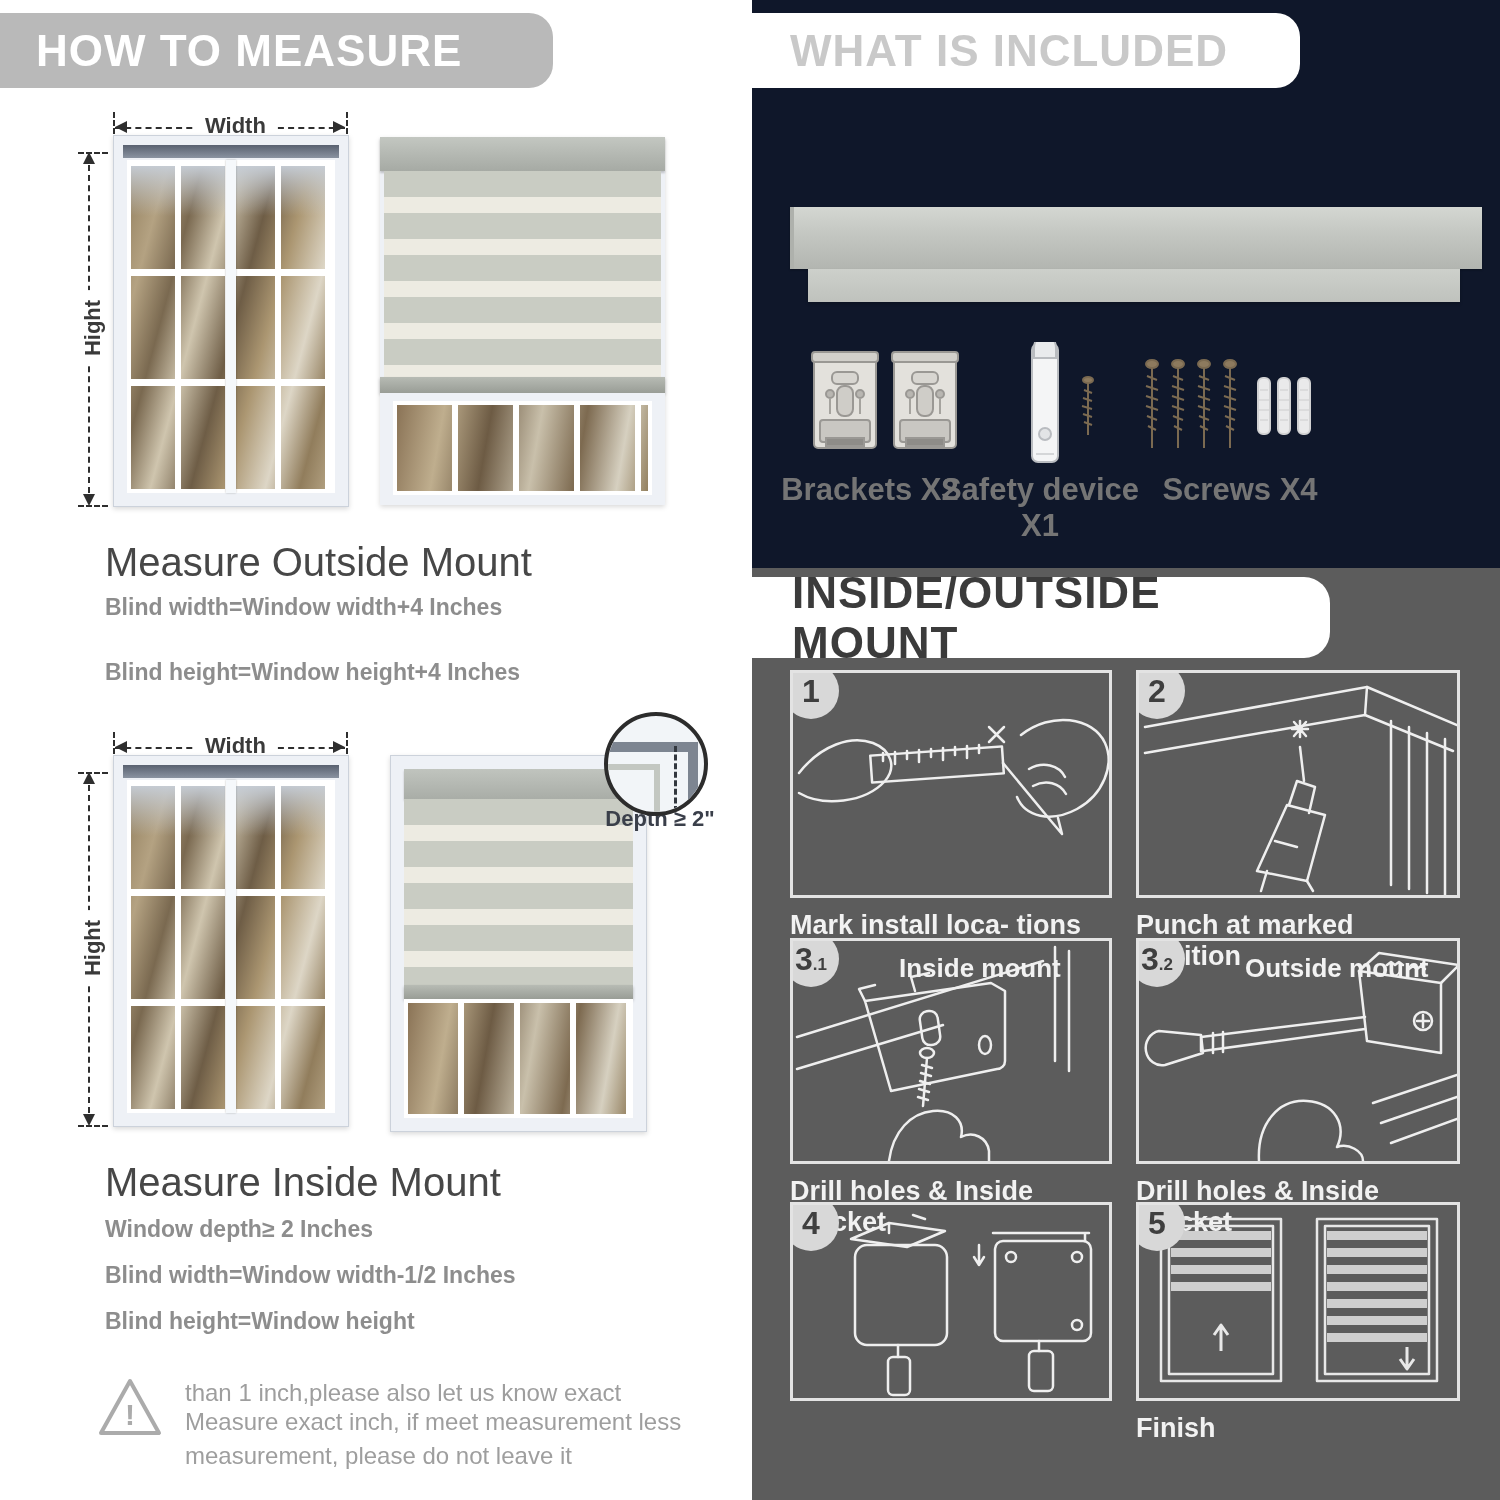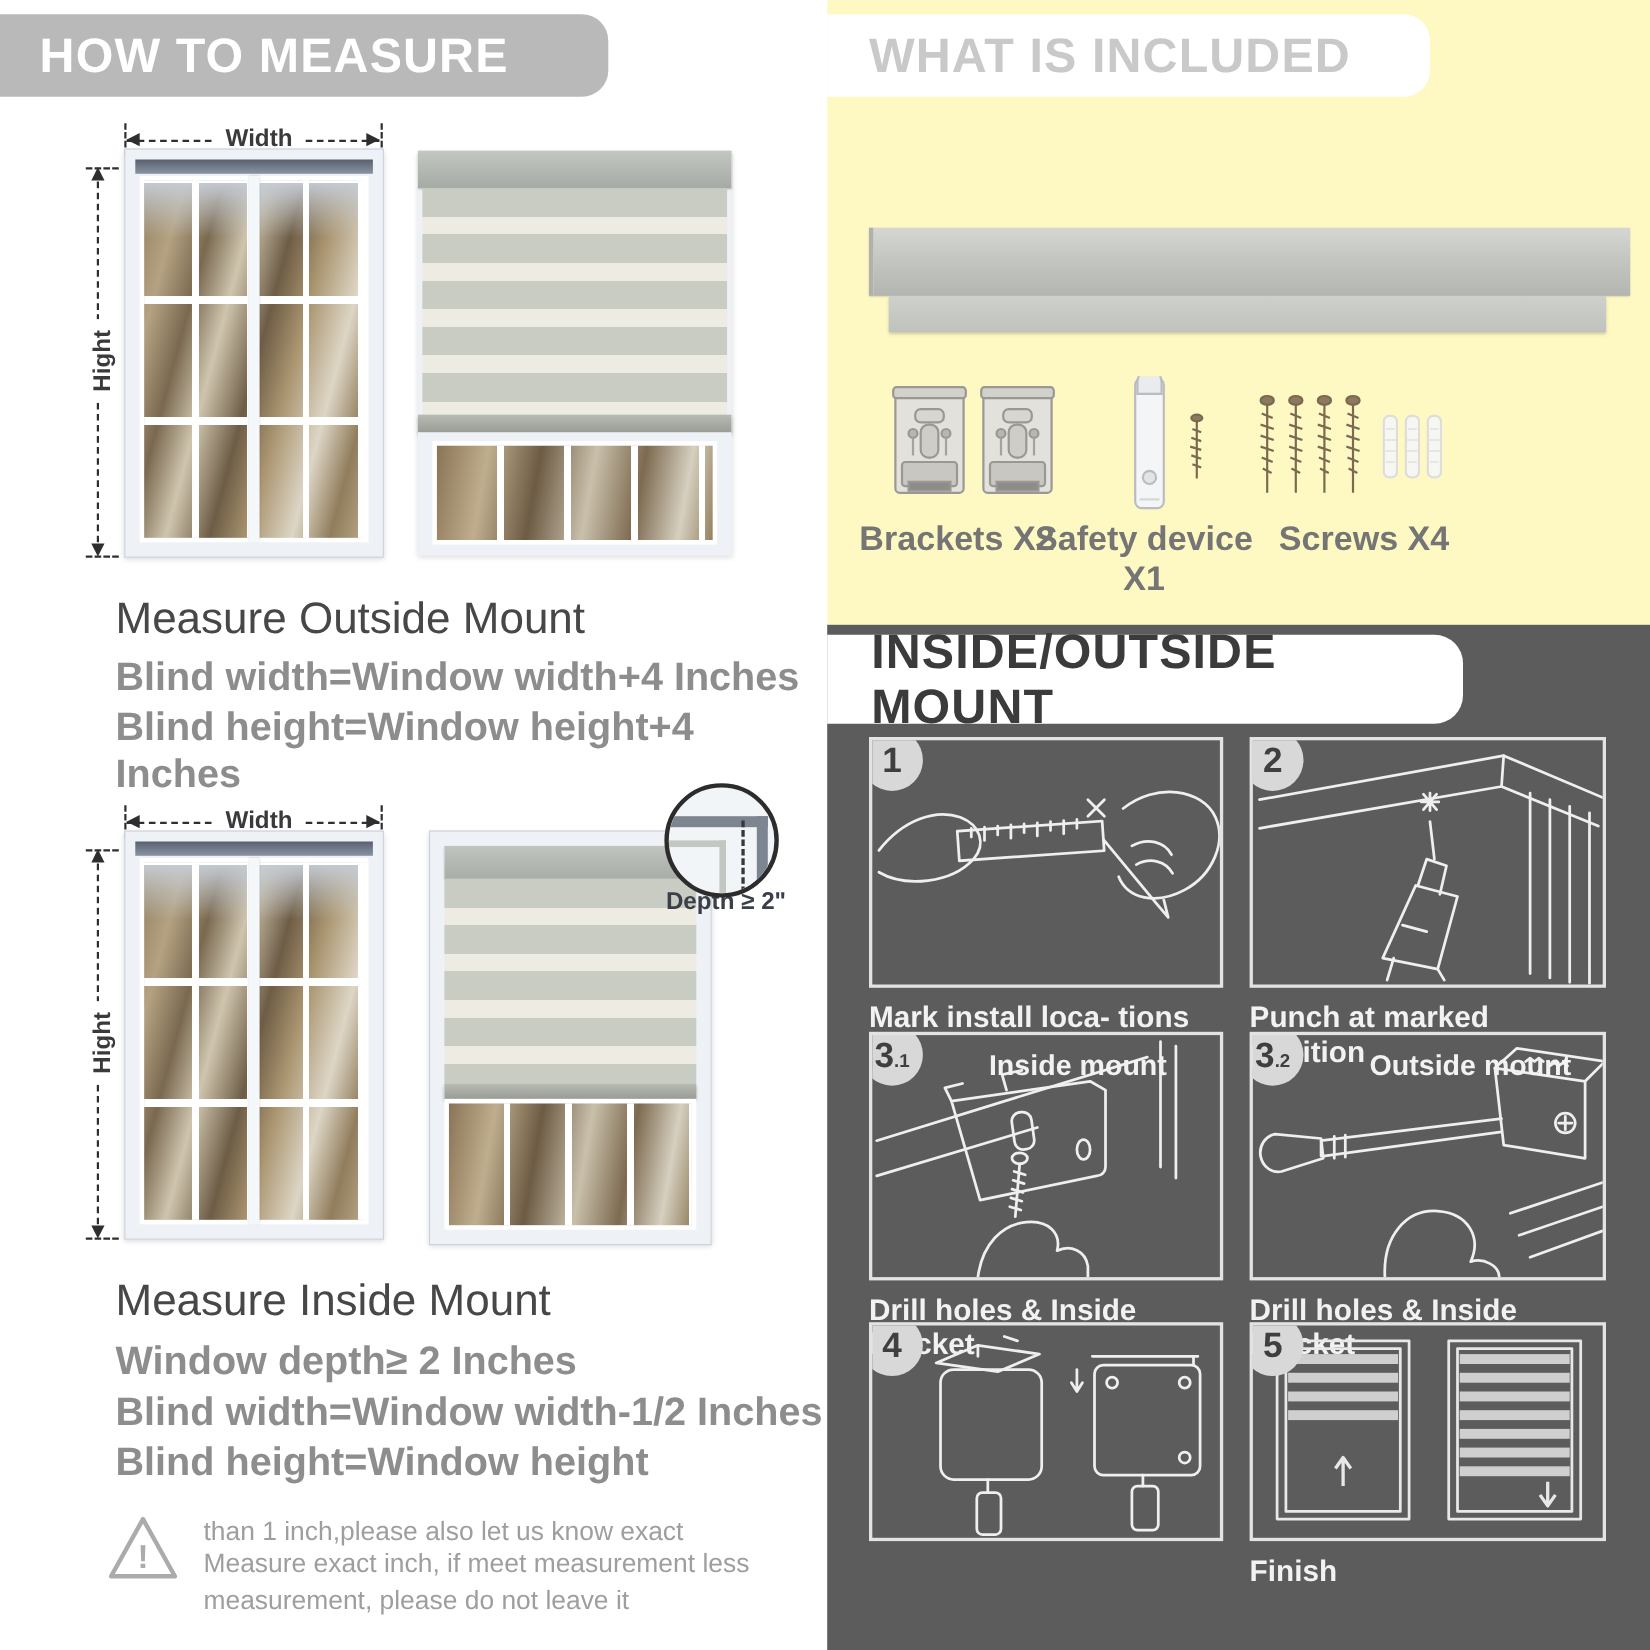--- a/index.html
+++ b/index.html
@@ -59,33 +59,33 @@
   .ah{position:absolute;width:0;height:0;}
   .ah-left{border-right:12px solid #2e2e2e;border-top:6px solid transparent;border-bottom:6px solid transparent;}
   .ah-right{border-left:12px solid #2e2e2e;border-top:6px solid transparent;border-bottom:6px solid transparent;}
   .ah-up{border-bottom:12px solid #2e2e2e;border-left:6px solid transparent;border-right:6px solid transparent;}
   .ah-down{border-top:12px solid #2e2e2e;border-left:6px solid transparent;border-right:6px solid transparent;}
   .mlabel{position:absolute;background:#fff;color:#3a3a3a;font-weight:bold;font-size:22px;padding:0 10px;}
   .mlabel-v{transform:rotate(-90deg);transform-origin:center;}
   .tick-v{position:absolute;border-left:2px dashed #2e2e2e;height:30px;}
   .tick-h{position:absolute;border-top:2px dashed #2e2e2e;width:30px;}
   .heading{position:absolute;color:#474747;font-weight:normal;font-size:40px;}
-  .bodyline{position:absolute;color:#8d8d8d;font-weight:bold;font-size:36px;}
+  .bodyline{position:absolute;color:#8d8d8d;font-weight:bold;font-size:23px;}
   .warn-text{position:absolute;color:#9e9e9e;font-size:24px;line-height:31px;}
   
   .magnifier{position:absolute;width:96px;height:96px;border:4px solid #2c2c2c;border-radius:50%;
              background:#f2f5f8;overflow:hidden;z-index:5;}
   .mag-corner-outer{position:absolute;left:-20px;top:26px;width:100px;height:90px;
                     border-right:10px solid #7d8591;border-top:10px solid #7d8591;}
   .mag-corner-inner{position:absolute;left:-20px;top:48px;width:66px;height:70px;
                     border-right:6px solid #c3c7c1;border-top:6px solid #c3c7c1;}
   .mag-dash{position:absolute;left:66px;top:30px;height:66px;border-left:3px dashed #33383f;}
   .depth-label{position:absolute;color:#3a3f4a;font-weight:bold;font-size:22px;text-align:center;}
   
-  .right-top{position:absolute;left:752px;top:0;width:748px;height:568px;background:#fef9c3;}
+  .right-top{position:absolute;left:752px;top:0;width:748px;height:568px;background:#0f172a;}
   .product-title{position:absolute;left:96px;top:142px;width:560px;text-align:center;
                  color:#8a8a8a;font-weight:bold;font-size:34px;}
   .headrail{position:absolute;left:38px;top:207px;width:688px;height:62px;
             background:linear-gradient(#d4d7d2 0%,#c3c6c1 45%,#b2b5b0 100%);
             border-left:4px solid #aeb1ac;box-shadow:0 1px 2px rgba(0,0,0,.25);}
   .fabricstrip{position:absolute;left:56px;top:269px;width:652px;height:33px;
                background:linear-gradient(#cdd0cb,#bfc2bd);box-shadow:0 2px 3px rgba(0,0,0,.2);}
   .item-label{position:absolute;color:#757575;font-weight:bold;font-size:31px;text-align:center;}
   
   .right-bottom{position:absolute;left:752px;top:568px;width:748px;height:932px;background:#5c5c5c;}
@@ -134,21 +134,21 @@
       <div class="cassette"></div>
       <div class="stripesA"></div>
       <div class="railA"></div>
       <div class="lowerwinA">
         <div class="panes-lower"></div>
       </div>
     </div>
 
     <div class="heading" style="left:105px;top:540px;">Measure Outside Mount</div>
     <div class="bodyline" style="left:105px;top:594px;">Blind width=Window width+4 Inches</div>
-    <div class="bodyline" style="left:105px;top:640px;">Blind height=Window height+4 Inches</div>
+    <div class="bodyline" style="left:105px;top:659px;">Blind height=Window height+4 Inches</div>
 
     <div class="harrow" style="left:115px;top:747px;width:230px;"></div>
     <div class="ah ah-left" style="left:115px;top:741px;"></div>
     <div class="ah ah-right" style="left:333px;top:741px;"></div>
     <div class="tick-v" style="left:113px;top:732px;"></div>
     <div class="tick-v" style="left:346px;top:732px;"></div>
     <div class="mlabel" style="left:195px;top:733px;">Width</div>
     <div class="varrow" style="left:88px;top:775px;height:348px;"></div>
     <div class="ah ah-up" style="left:83px;top:772px;"></div>
     <div class="ah ah-down" style="left:83px;top:1114px;"></div>

